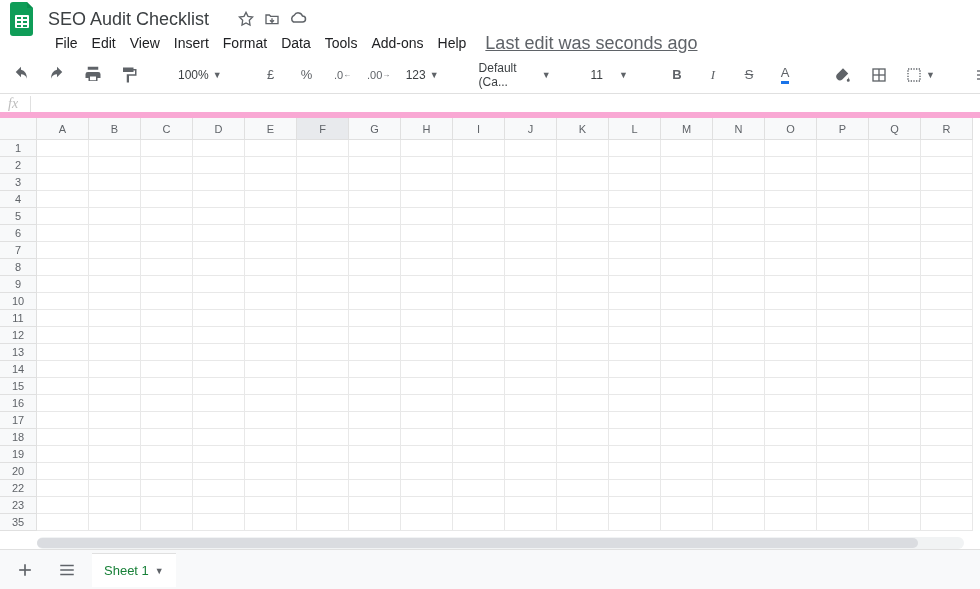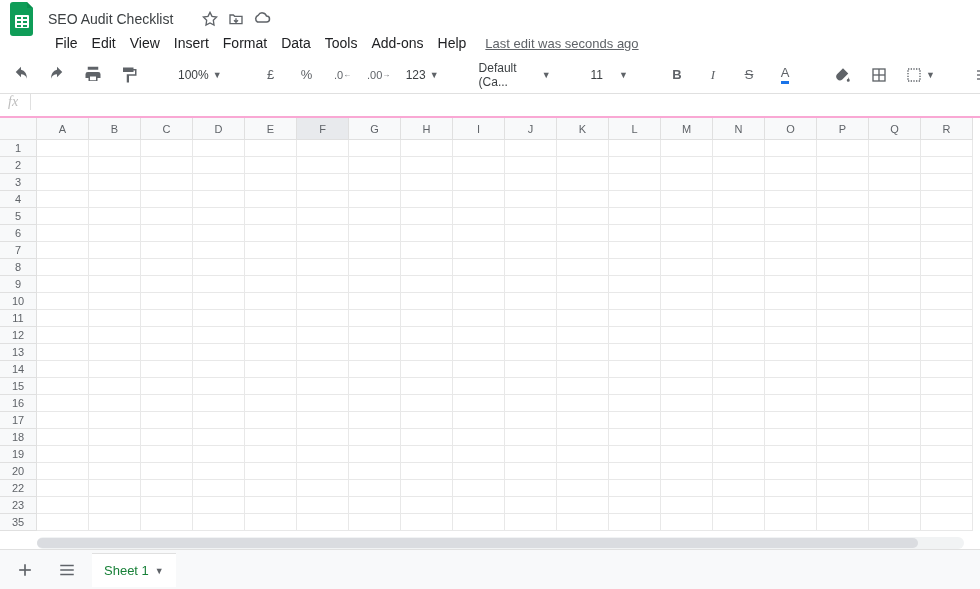--- a/index.html
+++ b/index.html
@@ -2,35 +2,35 @@
 <html><head>
 <meta charset="utf-8">
 <style>
   * { box-sizing: border-box; margin: 0; padding: 0; }
   body { font-family: Arial, sans-serif; font-size: 13px; color: #3c4043; background: #fff; width: 980px; height: 589px; overflow: hidden; position: relative; }
   
   .title-row { display: flex; align-items: center; padding: 6px 8px 0 8px; height: 32px; }
   .logo { width: 30px; height: 38px; margin-right: 10px; display: flex; align-items: center; justify-content: center; }
   .logo svg { width: 26px; height: 34px; }
   .doc-title-wrap { display: flex; align-items: center; flex: 1; }
-  .doc-title { font-size: 14px; color: #3c4043; margin-right: 24px; }
+  .doc-title { font-size: 18px; color: #3c4043; margin-right: 24px; }
   .title-icon { width: 18px; height: 18px; margin: 0 4px; color: #5f6368; display: flex; align-items: center; justify-content: center; cursor: pointer; }
   
   .menu-row { display: flex; align-items: center; padding: 0 18px 2px 48px; height: 24px; font-size: 14px; color: #202124; }
   .menu-item { padding: 2px 7px; cursor: pointer; border-radius: 3px; }
-  .last-edit { color: #5f6368; margin-left: 12px; text-decoration: underline; cursor: pointer; font-size: 13px; text-align: center; }
+  .last-edit { color: #5f6368; margin-left: 12px; text-decoration: underline; cursor: pointer; font-size: 18px; text-align: center; }
   
   .toolbar { display: flex; align-items: center; padding: 4px 8px; height: 38px; border-bottom: 1px solid #e0e0e0; gap: 10px; }
   .tb-btn { height: 26px; min-width: 26px; display: flex; align-items: center; justify-content: center; cursor: pointer; border-radius: 3px; color: #5f6368; padding: 0 3px; }
   .tb-sep { width: 1px; height: 20px; background: #e0e0e0; margin: 0 6px; }
   .tb-select { height: 24px; padding: 0 4px; font-size: 12px; color: #3c4043; display: flex; align-items: center; cursor: pointer; border-radius: 3px; }
   .caret { margin-left: 4px; font-size: 9px; color: #5f6368; }
   .font-select { min-width: 80px; }
   
-  .fx-row { display: flex; align-items: flex-start; height: 24px; border-bottom: 2px solid #f9a8d4; padding: 0 8px; }
+  .fx-row { display: flex; align-items: flex-end; height: 24px; border-bottom: 6px solid #f9a8d4; padding: 0 8px; }
   .fx-label { font-style: italic; color: #bdbdbd; font-size: 14px; margin-right: 12px; font-family: serif; }
   .fx-sep { width: 1px; height: 16px; background: #e0e0e0; }
   
   .grid-wrap { position: relative; height: 448px; overflow: hidden; }
   .col-headers { display: flex; height: 22px; }
   .corner { width: 37px; height: 22px; background: #f8f9fa; border-right: 1px solid #e0e0e0; border-bottom: 1px solid #e0e0e0; flex-shrink: 0; }
   .col-header { width: 52px; height: 22px; background: #f8f9fa; border-right: 1px solid #e0e0e0; border-bottom: 1px solid #e0e0e0; display: flex; align-items: center; justify-content: center; font-size: 11px; color: #5f6368; flex-shrink: 0; }
   .col-header.sel { background: #e8eaed; }
   .rows { }
   .row { display: flex; height: 17px; }

